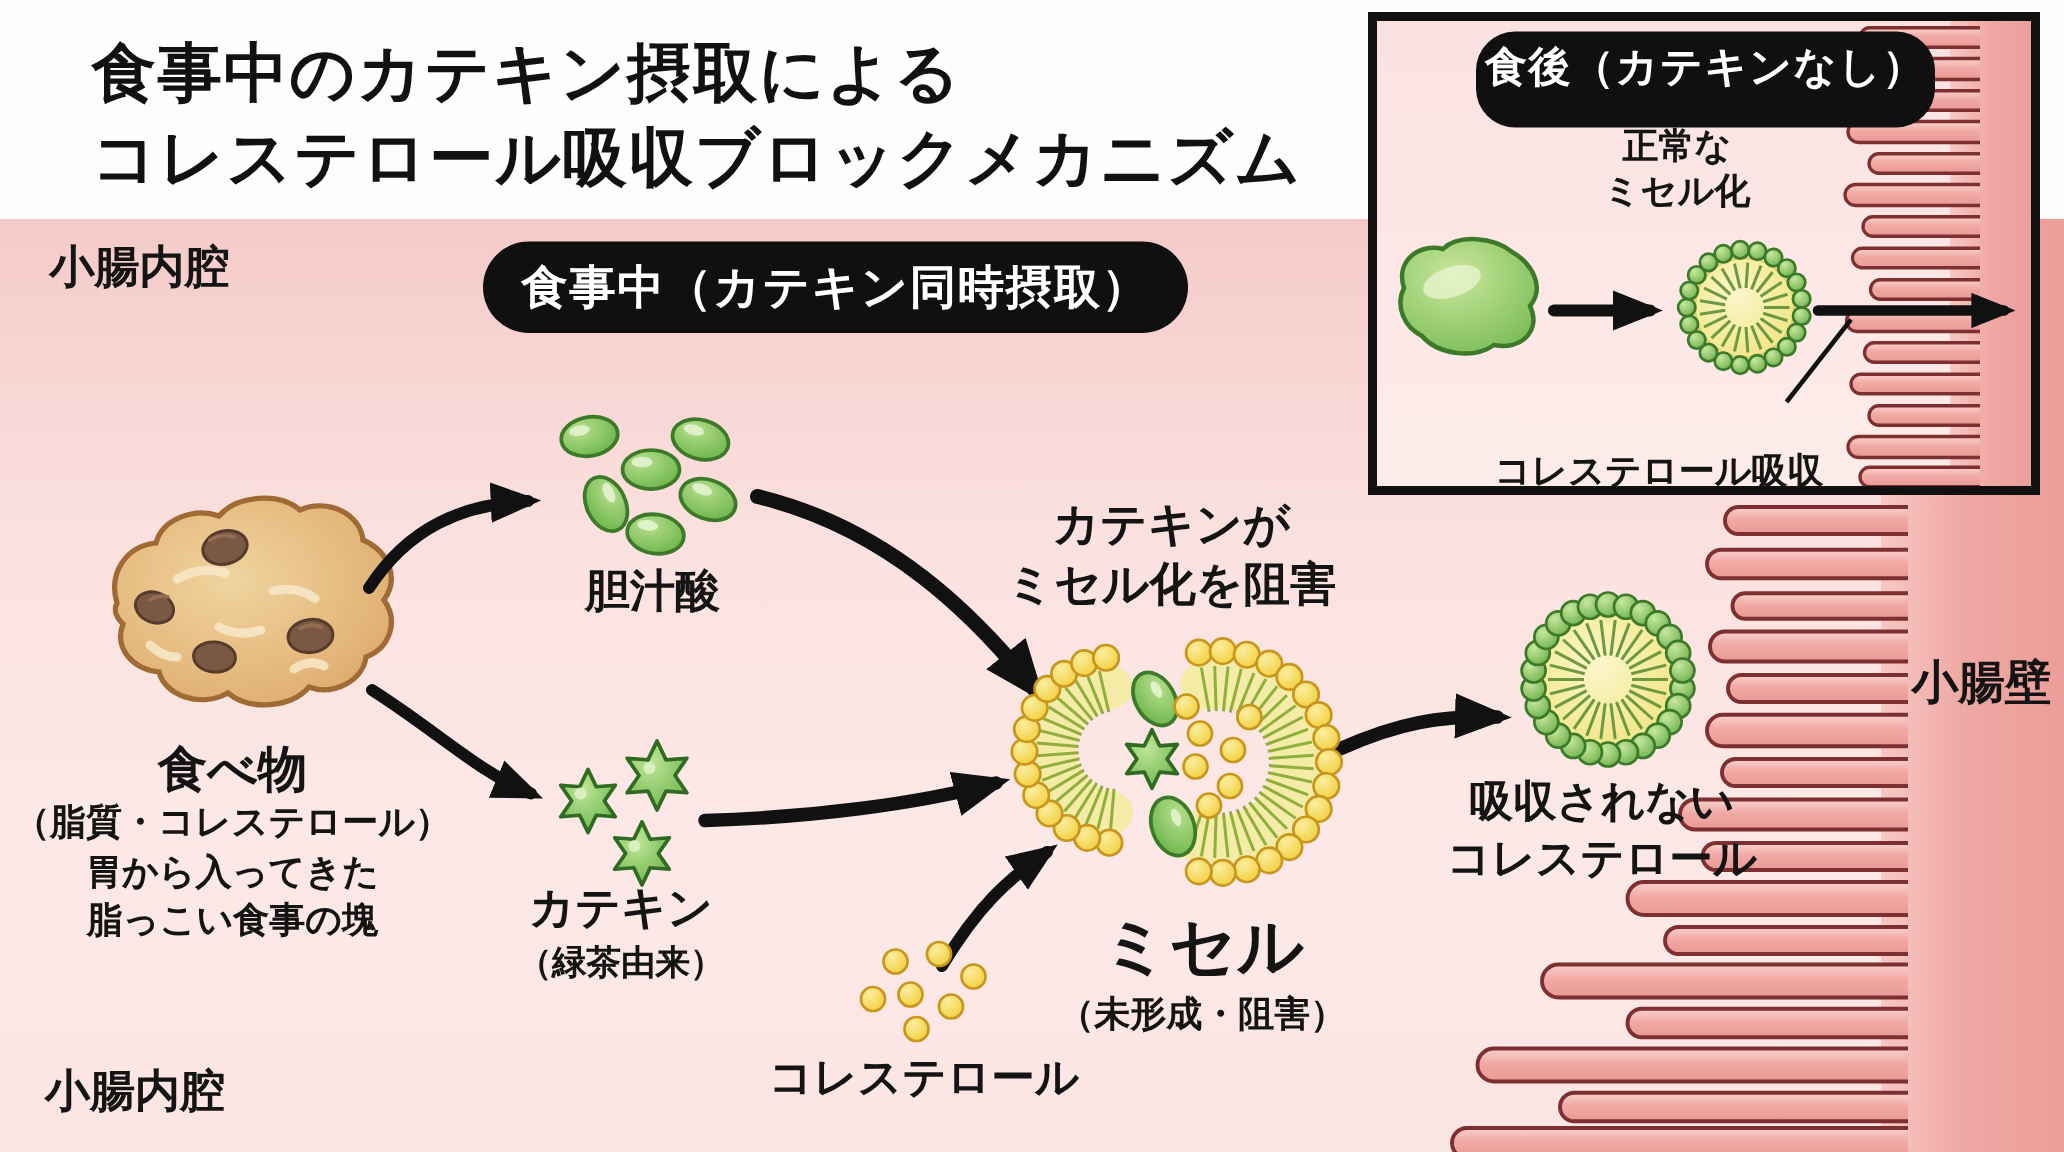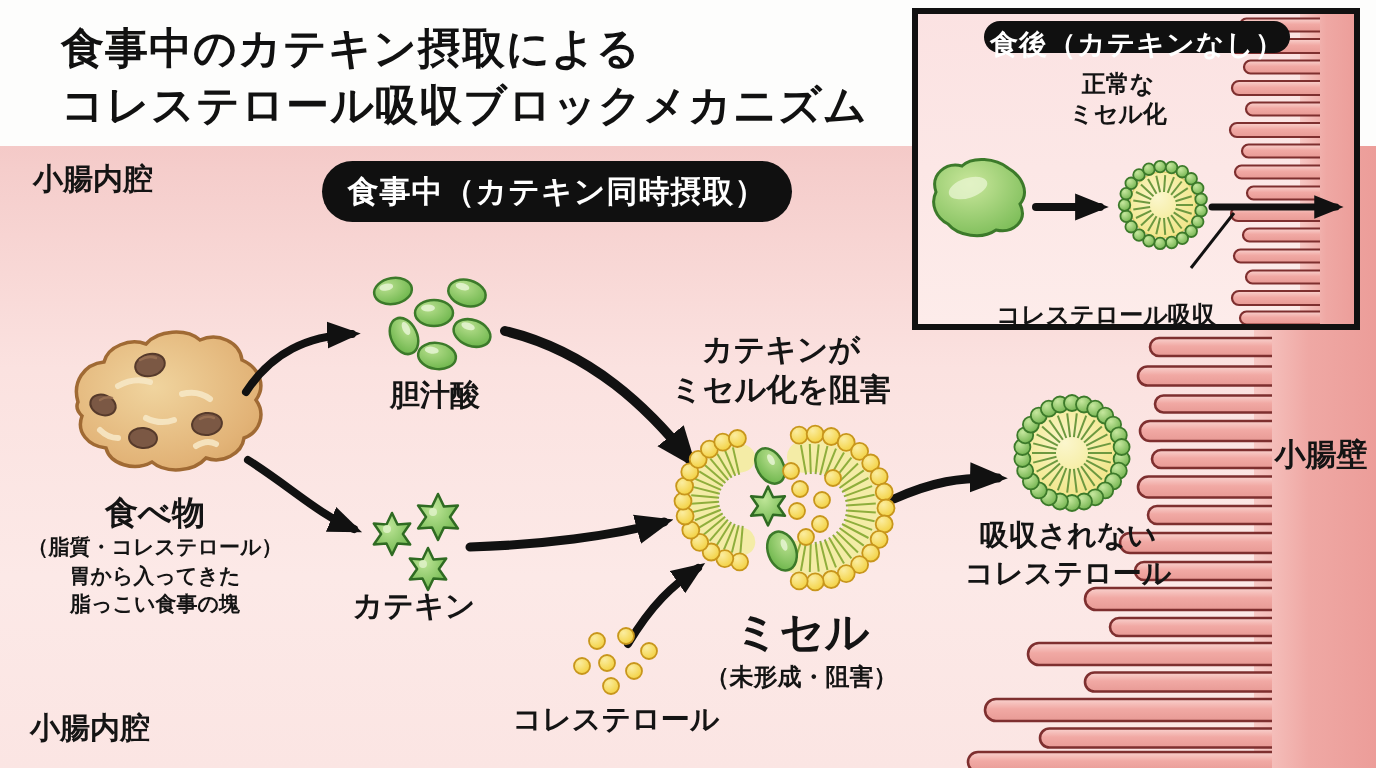--- a/index.html
+++ b/index.html
@@ -405,38 +405,39 @@
             <circle cx="1191.2" cy="178.8" r="5.8" fill="url(#beadGreen)" stroke="#3c7a2a" stroke-width="1.8"></circle>
             <circle cx="1197.7" cy="188.3" r="5.8" fill="url(#beadGreen)" stroke="#3c7a2a" stroke-width="1.8"></circle>
             <circle cx="1201.1" cy="199.3" r="5.8" fill="url(#beadGreen)" stroke="#3c7a2a" stroke-width="1.8"></circle>
           </g>
       </g>
       <rect x="915" y="11" width="442" height="316" fill="none" stroke="#111" stroke-width="6"></rect>
     </g>
   </svg>
 
   <div class="pill" style="left:322px;top:161px;width:470px;height:61px;border-radius:34px;font-size:31px;line-height:61px;">食事中（カテキン同時摂取）</div>
-  <div class="pill" style="left:984px;top:21px;width:306px;height:32px;border-radius:26px;font-size:28px;line-height:48px;">食後（カテキンなし）</div>
+  <div class="pill" style="left:984px;top:21px;width:306px;height:64px;border-radius:26px;font-size:28px;line-height:48px;">食後（カテキンなし）</div>
 
   <div class="ttl" style="top:20px;font-size:43px;">食事中のカテキン摂取による</div>
   <div class="ttl" style="top:77px;font-size:43px;">コレステロール吸収ブロックメカニズム</div>
 
   <div class="lbl" style="left:33px;top:160px;font-size:30px;">小腸内腔</div>
   <div class="lbl" style="left:55px;top:492px;width:200px;font-size:33px;">食べ物</div>
-  <div class="lbl" style="left:9px;top:533px;width:292px;font-size:21px;line-height:1.36;">（脂質・コレステロール）
+  <div class="lbl" style="left:9px;top:533px;width:292px;font-size:24px;line-height:1.36;">（脂質・コレステロール）
 胃から入ってきた
 脂っこい食事の塊</div>
   <div class="lbl" style="left:385px;top:376px;width:100px;font-size:30px;">胆汁酸</div>
   <div class="lbl" style="left:344px;top:587px;width:140px;font-size:30px;">カテキン</div>
+  <div class="lbl" style="left:334px;top:627px;width:160px;font-size:23px;">（緑茶由来）</div>
   <div class="lbl" style="left:506px;top:701px;width:220px;font-size:29px;">コレステロール</div>
   <div class="lbl" style="left:656px;top:330px;width:250px;font-size:31px;line-height:1.28;">カテキンが
 ミセル化を阻害</div>
   <div class="lbl" style="left:727px;top:604px;width:150px;font-size:44px;">ミセル</div>
   <div class="lbl" style="left:694px;top:662px;width:215px;font-size:24px;">（未形成・阻害）</div>
   <div class="lbl" style="left:953px;top:517px;width:230px;font-size:29px;line-height:1.3;">吸収されない
 コレステロール</div>
   <div class="lbl" style="left:1266px;top:436px;width:110px;font-size:31px;">小腸壁</div>
   <div class="lbl" style="left:30px;top:709px;font-size:30px;text-align:left;">小腸内腔</div>
 
-  <div class="lbl" style="left:1038px;top:69px;width:160px;font-size:24px;">正常な
+  <div class="lbl" style="left:1038px;top:83px;width:160px;font-size:24px;">正常な
 ミセル化</div>
   <div class="lbl" style="left:991px;top:274px;width:230px;font-size:24px;margin-top:26px;">コレステロール吸収</div>
 </div>
 
 </body></html>

